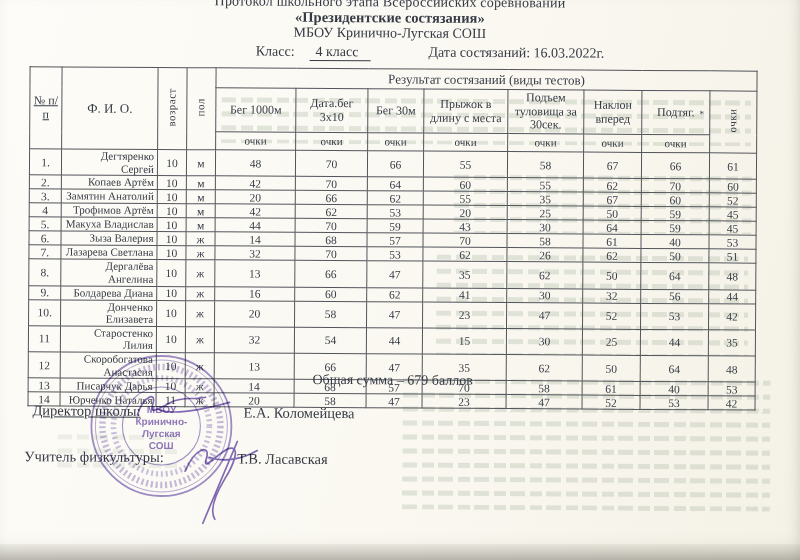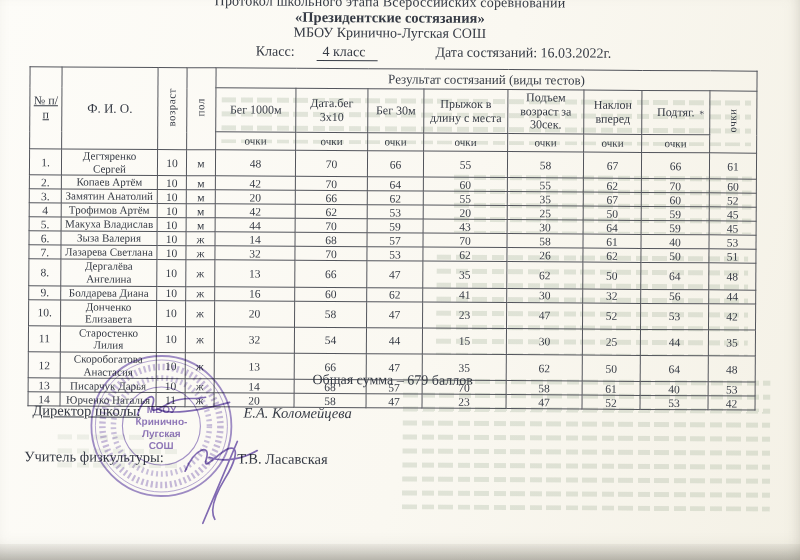--- a/index.html
+++ b/index.html
@@ -19,47 +19,47 @@
     position:absolute;inset:0;
     transform:rotate(.35deg);
     transform-origin:0 0;
   }
   
   .title-wrap{position:absolute;left:0;width:780px;text-align:center;}
   .t1{top:-8px;font-size:14px;letter-spacing:.2px;}
   .t2{top:7px;font-size:14.5px;font-weight:bold;}
   .t3{top:23px;font-size:14px;}
   .class-line{position:absolute;left:256px;top:42px;font-size:14px;white-space:nowrap;}
-  .class-line .val{border-bottom:1px solid #363b45;padding:0 12px 1px 6px;margin-left:22px;font-family:Liberation Serif, serif;}
+  .class-line .val{border-bottom:1px solid #363b45;padding:0 12px 1px 6px;margin-left:15px;font-family:Liberation Serif, serif;}
   .class-line .date{margin-left:58px;}
   
   table.results{
     position:absolute;left:30px;top:66px;width:727px;
     border-collapse:collapse;table-layout:fixed;
     font-size:11.5px;line-height:1.05;
   }
   table.results td{border:1px solid #53555c;padding:0 2px;text-align:center;vertical-align:middle;overflow:hidden;}
   tr.h1{height:20px;}
   tr.h2{height:44px;}
   tr.h3{height:17px;}
   td.numhdr{font-size:12px;line-height:1.1;text-decoration:underline;}
   td.fio{font-size:13px;border-radius:21px;}
   td.results-span{font-size:13px;}
   td.test-name{font-size:12px;text-align:left;vertical-align:top;padding:2px 4px;line-height:1.15;}
   td.pts{font-size:11px;height:17px;}
   .vtext{writing-mode:vertical-rl;transform:rotate(180deg);font-size:11px;letter-spacing:.5px;display:inline-block;}
   tbody.data tr{height:14px;}
   tbody.data td{font-size:11.5px;}
-  tbody.data td.name-cell{text-align:center;padding:0 3px;font-size:11px;white-space:normal;line-height:1.15;}
+  tbody.data td.name-cell{text-align:right;padding:0 3px;font-size:11px;white-space:normal;line-height:1.15;}
   .asterisk{position:absolute;left:671px;top:38px;font-size:10px;color:#4a4e57;}
   
   .total-line{position:absolute;left:0;width:790px;top:370px;text-align:center;font-size:14px;}
   .sig-row{position:absolute;font-size:14.5px;white-space:nowrap;}
   .dir-label{left:35px;top:402px;text-decoration:underline;}
-  .dir-name{left:246px;top:403px;font-style:italic;}
+  .dir-name{left:246px;top:403px;}
   .teach-label{left:27px;top:448px;}
   .teach-name{left:240px;top:449px;}
   
   .stamp{position:absolute;left:88px;top:349px;width:152px;height:152px;mix-blend-mode:multiply;opacity:.88;}
   .sigs{position:absolute;left:128px;top:382px;width:200px;height:145px;mix-blend-mode:multiply;}
   
   .bleed{
     position:absolute;
     background:repeating-linear-gradient(180deg,transparent 0 4px,rgba(148,166,141,.55) 4px 9px,transparent 9px 14px);
     -webkit-mask-image:repeating-linear-gradient(90deg,#000 0 15px,transparent 15px 20px,#000 20px 32px,transparent 32px 36px);
@@ -114,21 +114,21 @@
           <td class="fio" rowspan="3">Ф. И. О.</td>
           <td rowspan="3"><span class="vtext">возраст</span></td>
           <td rowspan="3"><span class="vtext">пол</span></td>
           <td class="results-span" colspan="8">Результат состязаний (виды тестов)</td>
         </tr>
         <tr class="h2">
           <td class="test-name">Бег 1000м</td>
           <td class="test-name">Дата.бег 3х10</td>
           <td class="test-name">Бег 30м</td>
           <td class="test-name">Прыжок в длину с места</td>
-          <td class="test-name">Подъем возраст за 30сек.</td>
+          <td class="test-name">Подъем туловища за 30сек.</td>
           <td class="test-name">Наклон вперед</td>
           <td class="test-name">Подтяг.</td>
           <td rowspan="2"><span class="vtext">очки</span></td>
         </tr>
         <tr class="h3">
           <td class="pts">очки</td>
           <td class="pts">очки</td>
           <td class="pts">очки</td>
           <td class="pts">очки</td>
           <td class="pts">очки</td>

